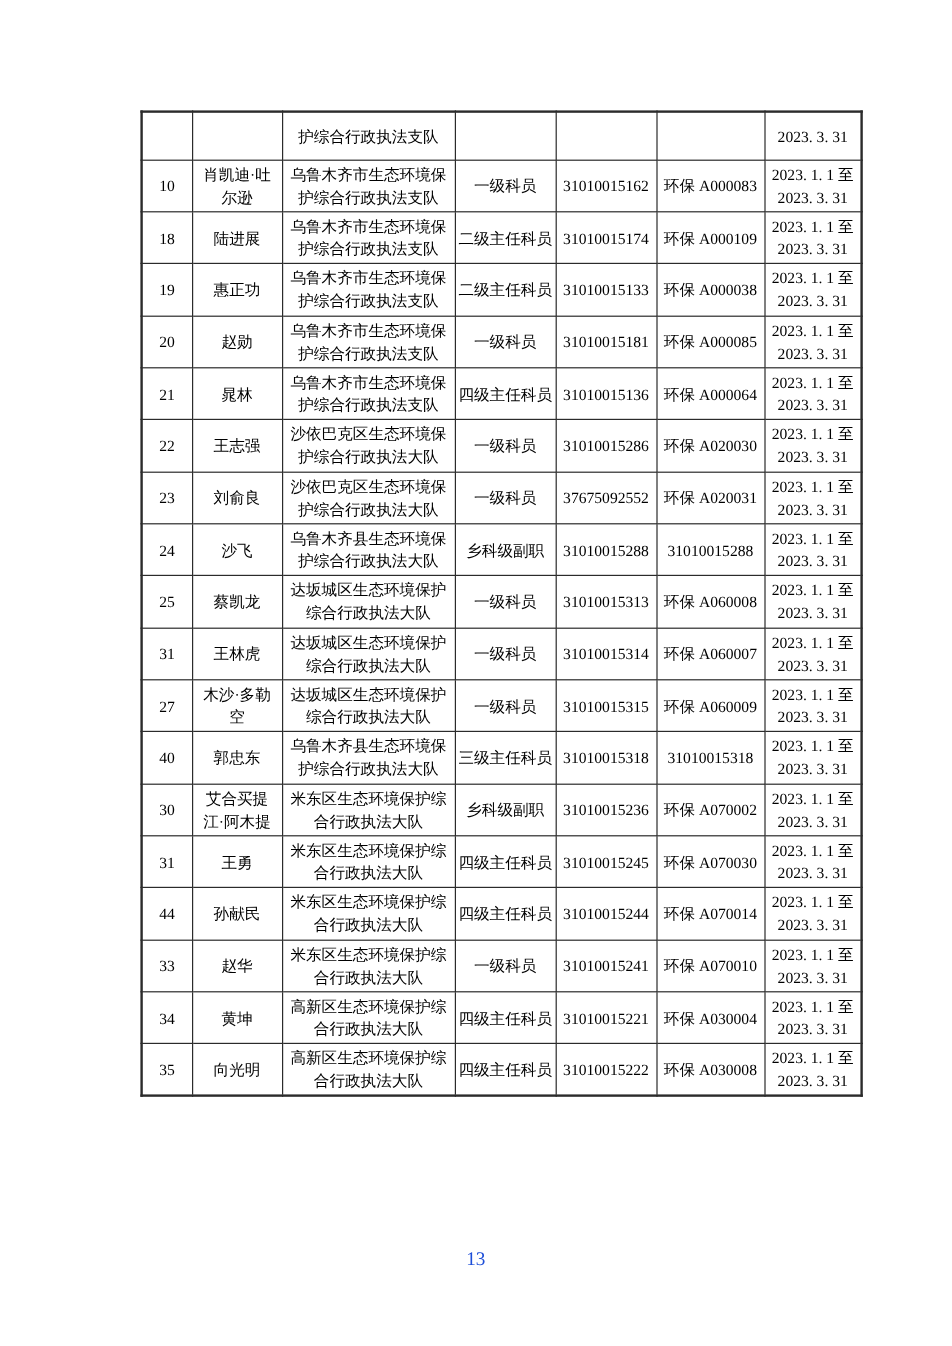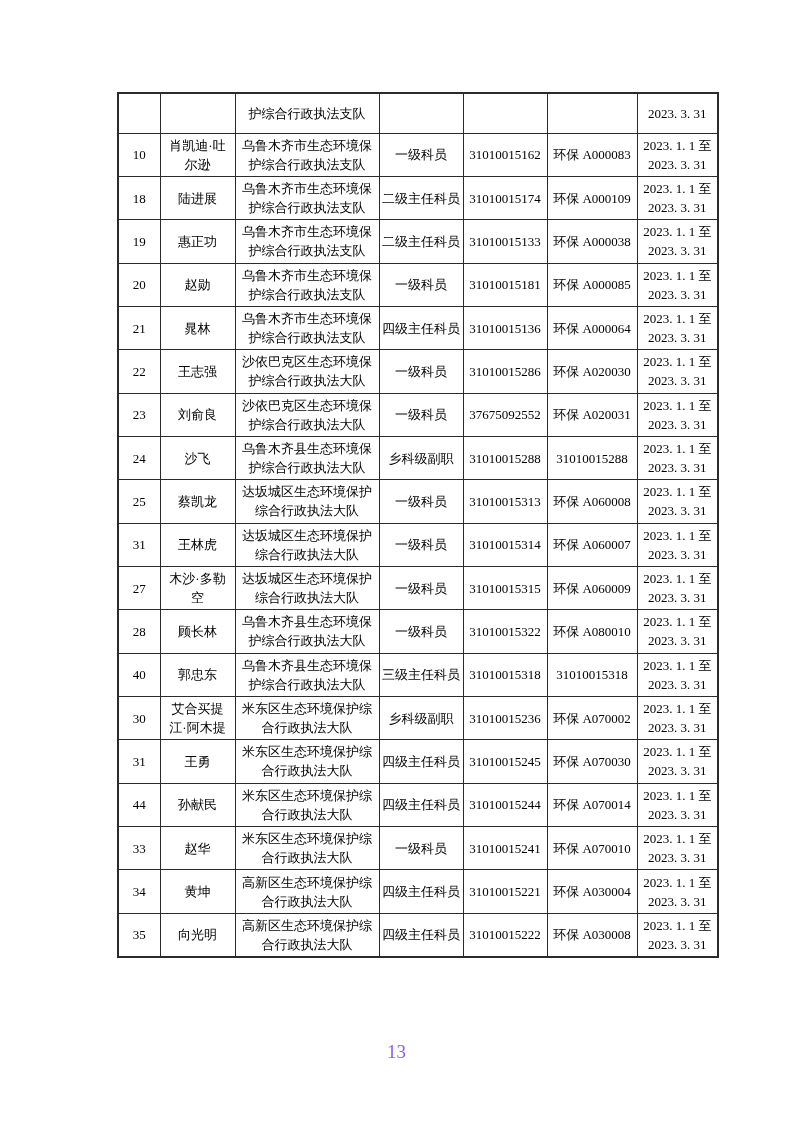--- a/index.html
+++ b/index.html
@@ -32,22 +32,22 @@
     overflow: hidden;
   }
   table.personnel tr { height: 43.35px; }
   table.personnel tr.partial-row { height: 40px; }
   .page-number {
     position: absolute;
     top: 1041px;
     left: 0;
     width: 100%;
     text-align: center;
-    font-size: 19px;
-    color: #8b5cf6;
+    font-size: 16px;
+    color: #1d4ed8;
   }
 </style>
 </head>
 <body>
 
 <div class="page">
 
   <table class="personnel">
     <colgroup>
       <col style="width:42px">
@@ -185,31 +185,20 @@
 空</td>
     <td>达坂城区生态环境保护
 综合行政执法大队</td>
     <td>一级科员</td>
     <td>31010015315</td>
     <td>环保 A060009</td>
     <td>2023. 1. 1 至
 2023. 3. 31</td>
   </tr>
         <tr>
-    <td>28</td>
-    <td>顾长林</td>
-    <td>乌鲁木齐县生态环境保
-护综合行政执法大队</td>
-    <td>一级科员</td>
-    <td>31010015322</td>
-    <td>环保 A080010</td>
-    <td>2023. 1. 1 至
-2023. 3. 31</td>
-  </tr>
-        <tr>
     <td>40</td>
     <td>郭忠东</td>
     <td>乌鲁木齐县生态环境保
 护综合行政执法大队</td>
     <td>三级主任科员</td>
     <td>31010015318</td>
     <td>31010015318</td>
     <td>2023. 1. 1 至
 2023. 3. 31</td>
   </tr>

